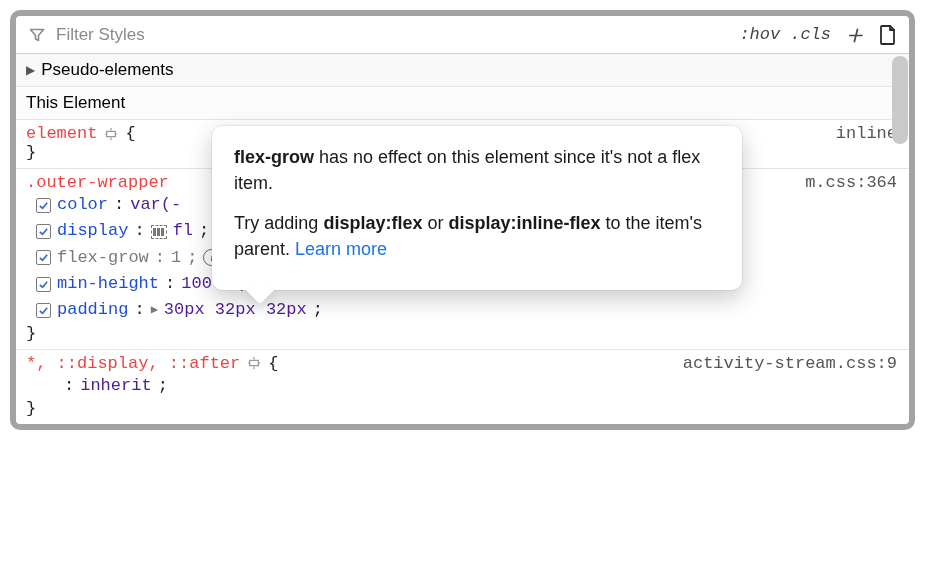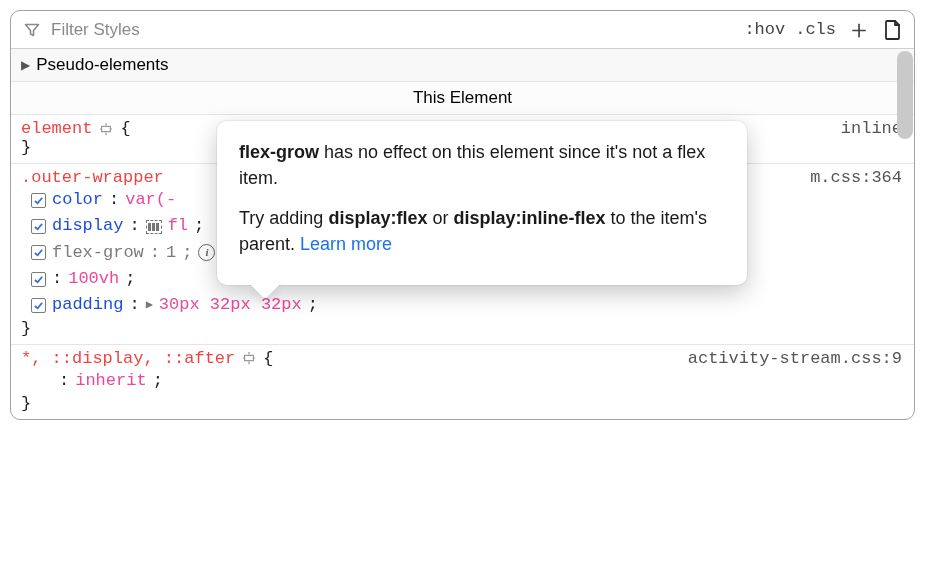--- a/index.html
+++ b/index.html
@@ -4,21 +4,21 @@
   <style>
     * { box-sizing: border-box; margin: 0; padding: 0; }
     body {
       font-family: -apple-system, BlinkMacSystemFont, "Segoe UI", Helvetica, Arial, sans-serif;
       font-size: 14px;
       background: #fff;
       padding: 10px;
     }
     .panel {
       width: 905px;
-      border: 1px solid #a3a3a3;
+      border: 6px solid #a3a3a3;
       border-radius: 10px;
       overflow: hidden;
       background: #fff;
       position: relative;
     }
     .toolbar {
       display: flex;
       align-items: center;
       height: 38px;
       border-bottom: 1px solid #d0d0d0;
@@ -41,20 +41,21 @@
       width: 100%;
     }
     .filter-input::placeholder { color: #8a8a8a; }
     .toolbar-right {
       display: flex;
       align-items: center;
       gap: 10px;
       font-family: "SFMono-Regular", Menlo, Consolas, monospace;
       font-size: 17px;
       color: #2a2a2a;
+      font-style: italic;
     }
     .toolbar-btn {
       display: inline-flex;
       align-items: center;
       justify-content: center;
       min-width: 22px;
       height: 22px;
       cursor: pointer;
       color: #444;
     }
@@ -64,21 +65,21 @@
     }
     .section-header {
       padding: 6px 10px;
       font-size: 17px;
       border-bottom: 1px solid #e5e5e5;
       background: #f8f8f8;
       display: flex;
       align-items: center;
       gap: 6px;
     }
-    .section-header.light { background: #fcfcfc; justify-content: center; }
+    .section-header.light { background: #fcfcfc; }
     .disclosure {
       display:inline-block;
       transform: rotate(0deg);
       font-size: 12px;
       color: #555;
     }
     .rule {
       border-bottom: 1px solid #e5e5e5;
       padding: 4px 10px 6px 10px;
       position: relative;
@@ -108,40 +109,40 @@
       border: 1px solid #7a7a7a;
       border-radius: 2px;
       display: inline-flex;
       align-items: center;
       justify-content: center;
       background: #fff;
       flex-shrink: 0;
     }
     .chk svg { width: 11px; height: 11px; }
     .prop { color: #1d4ed8; }
-    .val  { color: #ec4899; }
+    .val  { color: #4c1d95; }
     .punct { color: #222; }
     .dim { color: #7a7a7a; }
     .tiny-icon {
       display:inline-flex;
       align-items:center;
       justify-content:center;
       width:16px;height:16px;
       color:#666;
     }
     .scrollbar {
       position: absolute;
       right: 1px; top: 40px;
       width: 16px; height: 88px;
       background: #c9c9c9;
       border-radius: 8px;
     }
     .popover {
       position: absolute;
-      left: 206px;
+      left: 196px;
       top: 110px;
       width: 530px;
       background: #fff;
       border-radius: 10px;
       box-shadow: 0 8px 24px rgba(0,0,0,0.22), 0 0 0 1px rgba(0,0,0,0.05);
       padding: 18px 22px 20px 22px;
       font-size: 18px;
       line-height: 1.45;
       color: #1a1a1a;
     }
@@ -274,20 +275,21 @@
         <span class="dim">;</span>
       <span class="info-circle">i</span>
     </div>
 
     <div class="decl-line">
       <span class="chk">
           <svg viewBox="0 0 12 12">
             <polyline points="2,6.5 5,9 10,3" fill="none" stroke="#3a6fd8" stroke-width="2"></polyline>
           </svg>
         </span>
+      <span class="prop">min-height</span>
         <span class="punct">:</span>
       <span class="val">100vh</span>
         <span class="punct">;</span>
     </div>
 
     <div class="decl-line">
       <span class="chk">
           <svg viewBox="0 0 12 12">
             <polyline points="2,6.5 5,9 10,3" fill="none" stroke="#3a6fd8" stroke-width="2"></polyline>
           </svg>

